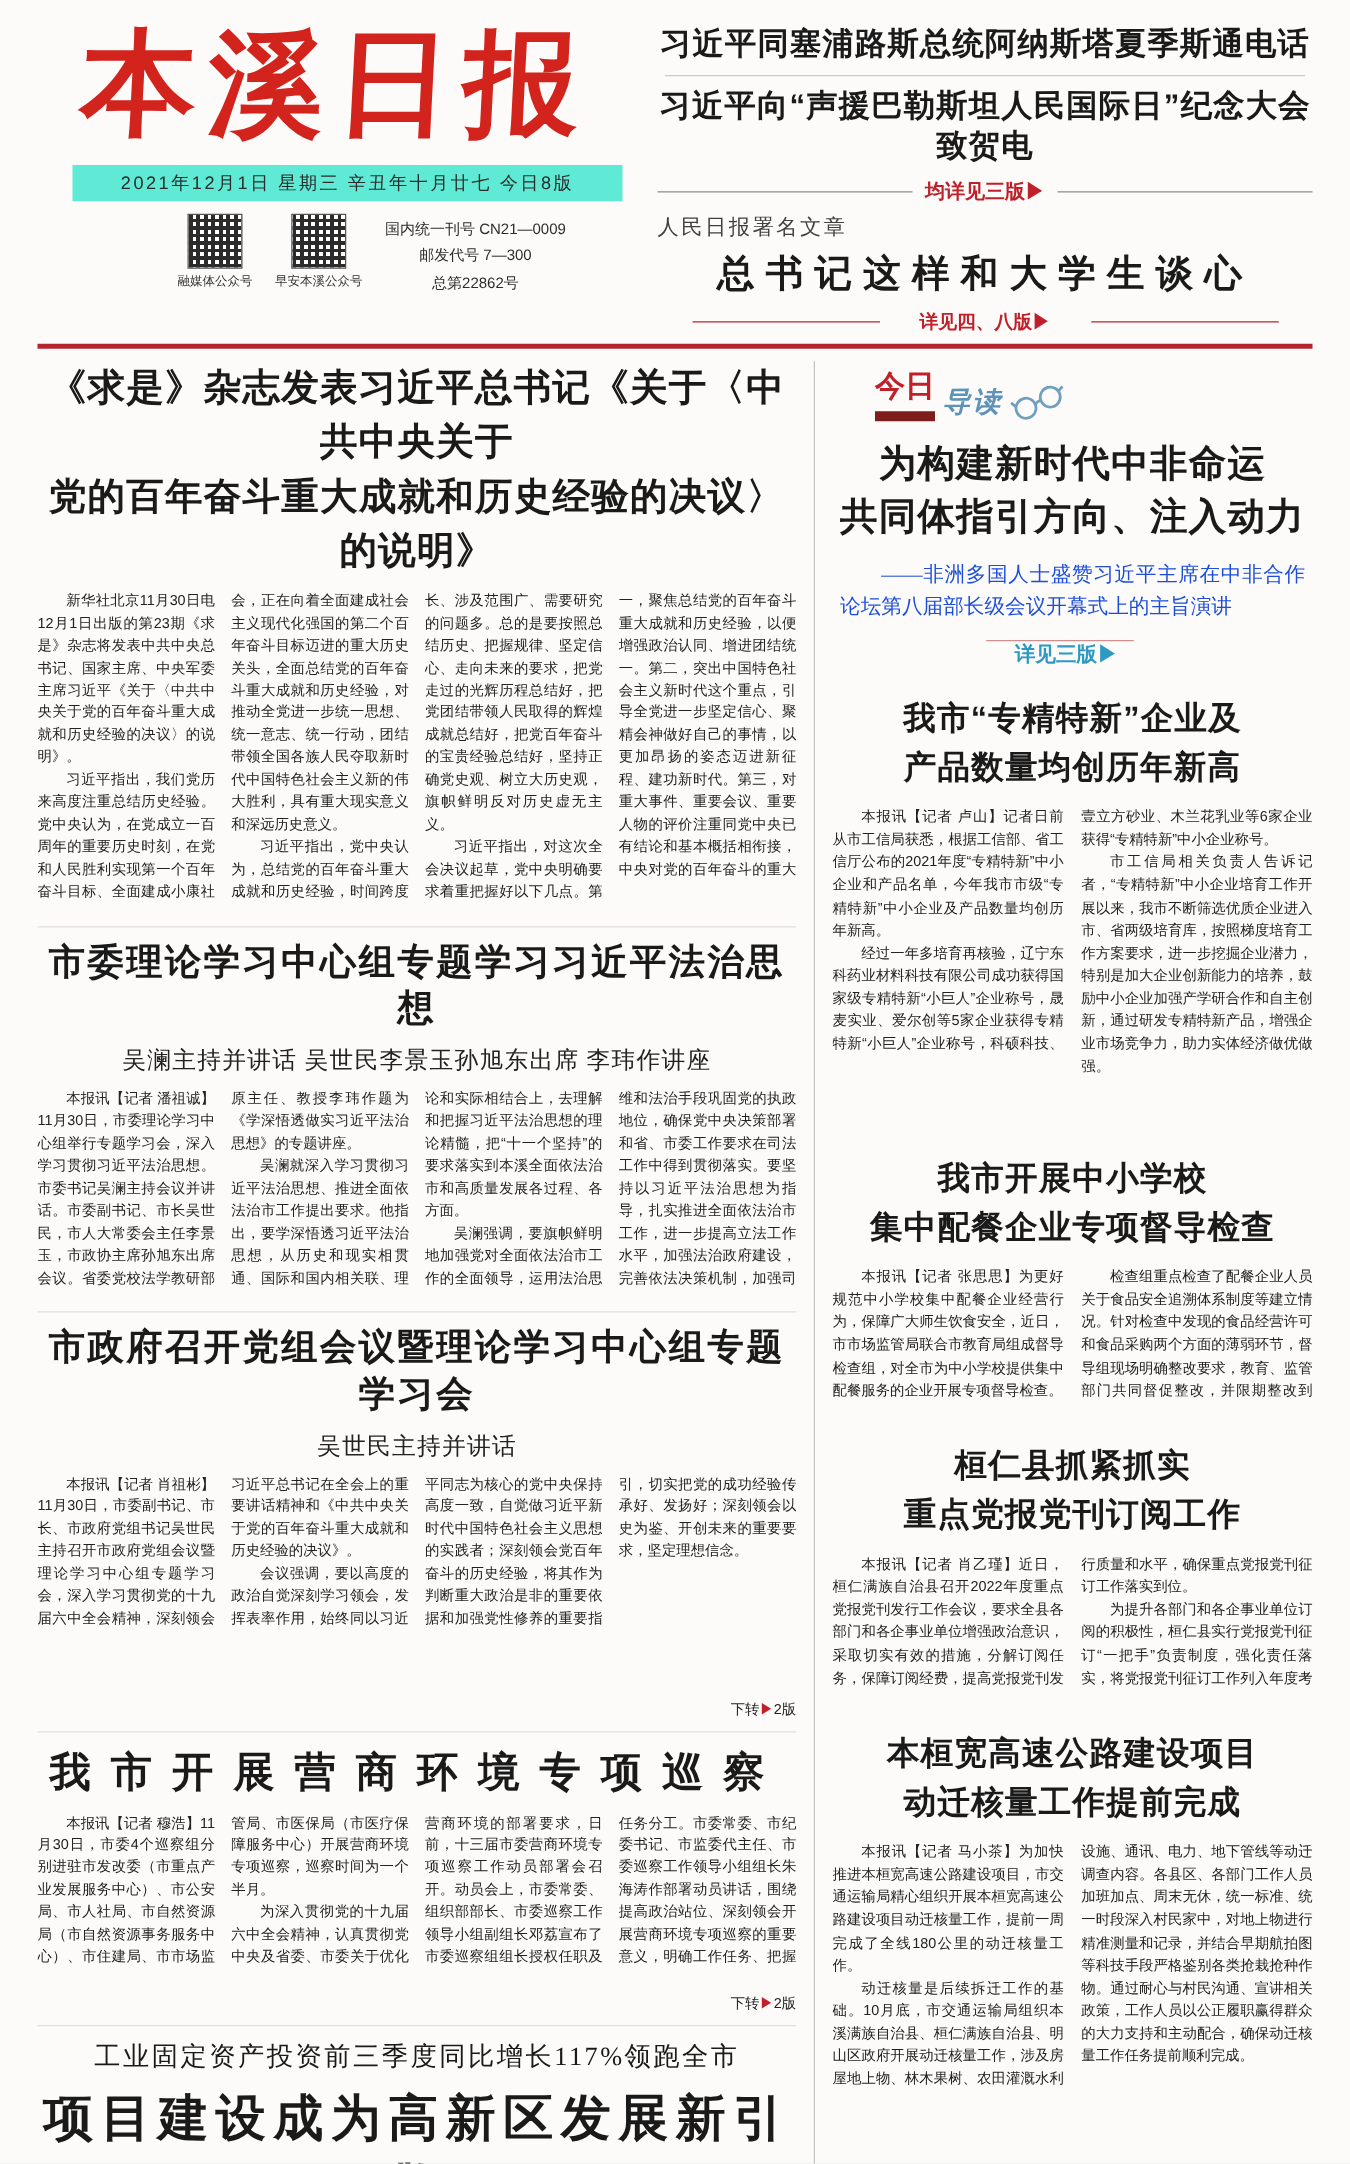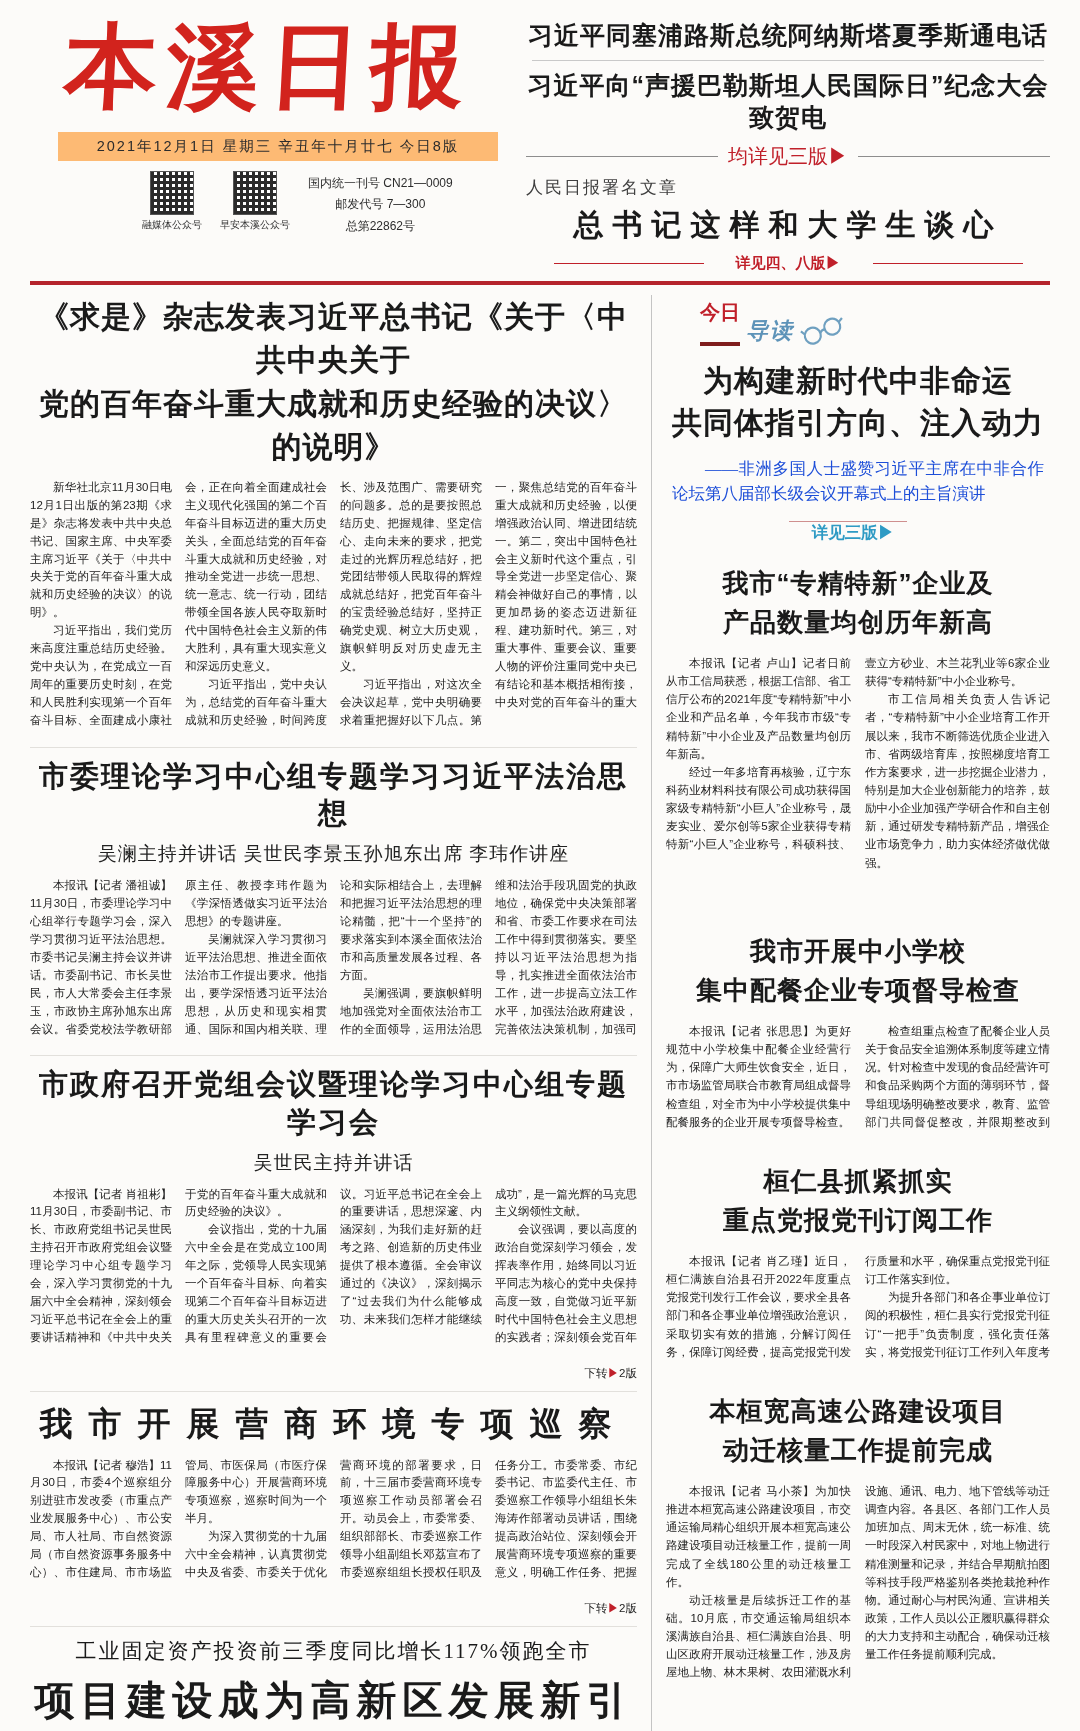--- a/index.html
+++ b/index.html
@@ -11,39 +11,39 @@
   }
   
   .header { display:flex; padding:14px 30px 0 30px; }
   .h-left { width:478px; flex:none; }
   .masthead-title {
     font-family:"DejaVu Serif", serif; font-weight:bold; color:#d2231d;
     font-size:92px; line-height:1.15; letter-spacing:10px; white-space:nowrap;
     transform:skewX(-3deg); text-align:center;
   }
   .date-bar {
-    background:#fdba74; color:#2c2c2c; font-size:14.5px; padding:5px 16px;
+    background:#5eead4; color:#2c2c2c; font-size:14.5px; padding:5px 16px;
     margin:12px 0 0 28px; letter-spacing:2px; width:440px; text-align:center;
   }
   .meta-row { display:flex; gap:18px; margin:10px 0 0 112px; align-items:flex-start; }
   .qr-box { text-align:center; }
   .qr {
     width:44px; height:44px; border:1px solid #555; margin:0 auto;
     background:
       repeating-linear-gradient(0deg,#2b2b2b 0 3px,rgba(255,255,255,0) 3px 6px),
       repeating-linear-gradient(90deg,#2b2b2b 0 3px,#ffffff 3px 6px);
   }
   .qr-caption { font-size:10px; color:#333; margin-top:3px; }
   .issue-info { font-size:12px; color:#2c2c2c; line-height:1.8; text-align:center; padding-top:2px; }
   .h-right { flex:1; padding:6px 0 0 18px; }
   .top-headline { font-weight:bold; font-size:25px; text-align:center; line-height:1.25; letter-spacing:1px; }
   .thin-rule { border-top:1px solid #c9c9c9; margin:9px 6px; }
   .see-all-row { display:flex; align-items:center; margin:10px 0 6px 0; }
   .see-all-row .line { flex:1; border-top:1px solid #8d8d8d; }
-  .see-all-text { color:#c0202a; font-weight:normal; font-size:20px; padding:0 10px; }
+  .see-all-text { color:#c0202a; font-weight:bold; font-size:16px; padding:0 10px; }
   .signed-label { text-align:left; font-size:17px; color:#404040; margin-top:6px; letter-spacing:2px; }
   .signed-title { text-align:center; font-size:30px; font-weight:bold; letter-spacing:9px; margin-top:6px; }
   .signed-see-row { display:flex; align-items:center; justify-content:center; margin-top:8px;gap:24px; }
   .signed-see-row .dash { width:150px; border-top:1px solid #c0202a; }
   .signed-see { color:#c0202a; font-weight:bold; font-size:15px; padding:0 8px; }
   .red-rule { height:4px; background:#b5242c; margin:8px 30px 0 30px; }
   
   .content { display:flex; padding:10px 30px 0 30px; }
   .col-left { width:622px; flex:none; padding-right:14px; border-right:1px solid #c4c4c4; }
   .col-right { flex:1; padding-left:14px; }
@@ -56,21 +56,21 @@
   .kicker { font-family:"Liberation Serif", serif; font-size:21px; text-align:center; letter-spacing:2px; margin-bottom:8px; }
   .a5-title { font-family:"Liberation Serif", serif; font-weight:bold; font-size:40px; text-align:center; letter-spacing:6px; }
   .body { margin-top:10px; overflow:hidden; text-align:justify; }
   .body p { font-size:11.5px; line-height:1.56; text-indent:2em; color:#222; }
   .cols4 { column-count:4; column-gap:13px; }
   .cols2 { column-count:2; column-gap:14px; }
   .jump { text-align:right; font-size:11.5px; color:#222; margin-top:2px; }
   .jump .arr { color:#c0202a; }
   
   .guide-logo-row { display:flex; align-items:flex-end; gap:6px; margin:4px 0 0 34px; }
-  .guide-red { color:#c0202a; font-weight:bold; font-size:20px; border-bottom:4px solid #7f1d1d; padding-bottom:16px; }
+  .guide-red { color:#c0202a; font-weight:bold; font-size:24px; border-bottom:8px solid #7f1d1d; padding-bottom:4px; }
   .guide-blue { color:#5d93b8; font-weight:bold; font-size:22px; font-style:italic; letter-spacing:2px; }
   .guide-glasses { width:46px; height:26px; transform:rotate(-14deg); margin-bottom:2px; }
   .guide-title { font-weight:bold; font-size:30px; line-height:1.4; text-align:center; margin-top:14px; letter-spacing:1px; }
   .guide-sub { font-family:"Liberation Serif", serif; font-size:16.5px; line-height:1.55; margin-top:12px; padding:0 6px; text-align:justify; text-indent:2em; color:#1d4ed8; }
   .guide-see-row { display:flex; align-items:center; justify-content:flex-end; margin:14px 10px 0 0;flex-direction:column; }
   .guide-see-row .line { width:118px; border-top:1px solid #cf8f8f; margin-right:10px; }
   .guide-see { color:#2e9ac4; font-weight:bold; font-size:16.5px; }
   .r-title { font-weight:bold; font-size:26px; line-height:1.5; text-align:center; letter-spacing:1px; margin-top:20px; }
   .r-body { margin-top:12px; overflow:hidden; text-align:justify; }
   .r-body p { font-size:11.5px; line-height:1.58; text-indent:2em; color:#222; }
@@ -145,21 +145,20 @@
             <p>吴澜强调，要旗帜鲜明地加强党对全面依法治市工作的全面领导，运用法治思维和法治手段巩固党的执政地位，确保党中央决策部署和省、市委工作要求在司法工作中得到贯彻落实。要坚持以习近平法治思想为指导，扎实推进全面依法治市工作，进一步提高立法工作水平，加强法治政府建设，完善依法决策机制，加强司法制约监督，全力提升领导干部法治素养，不断提高运用法治思维和法治方式开展工作的能力，加大督查考核力度，让尊法学法守法用法成为领导干部的自觉行为和必备素质。</p>
           </div>
       </div>
       <div class="art-divider"></div>
 
       <div>
         <div class="a-title-serif">市政府召开党组会议暨理论学习中心组专题学习会</div>
         <div class="a-sub">吴世民主持并讲话</div>
         <div class="body cols4" style="height:178px">
             <p>本报讯【记者 肖祖彬】11月30日，市委副书记、市长、市政府党组书记吴世民主持召开市政府党组会议暨理论学习中心组专题学习会，深入学习贯彻党的十九届六中全会精神，深刻领会习近平总书记在全会上的重要讲话精神和《中共中央关于党的百年奋斗重大成就和历史经验的决议》。</p>
-            <p>会议指出，党的十九届六中全会是在党成立100周年之际，党领导人民实现第一个百年奋斗目标、向着实现第二个百年奋斗目标迈进的重大历史关头召开的一次具有里程碑意义的重要会议。习近平总书记在全会上的重要讲话，思想深邃、内涵深刻，为我们走好新的赶考之路、创造新的历史伟业提供了根本遵循。全会审议通过的《决议》，深刻揭示了“过去我们为什么能够成功、未来我们怎样才能继续成功”，是一篇光辉的马克思主义纲领性文献。</p>
             <p>会议强调，要以高度的政治自觉深刻学习领会，发挥表率作用，始终同以习近平同志为核心的党中央保持高度一致，自觉做习近平新时代中国特色社会主义思想的实践者；深刻领会党百年奋斗的历史经验，将其作为判断重大政治是非的重要依据和加强党性修养的重要指引，切实把党的成功经验传承好、发扬好；深刻领会以史为鉴、开创未来的重要要求，坚定理想信念。</p>
           </div>
         <div class="jump"><span>下转</span><span class="arr">▶</span><span>2版</span></div>
       </div>
       <div class="art-divider"></div>
 
       <div>
         <div class="a-title-spaced">我市开展营商环境专项巡察</div>
         <div class="body cols4" style="height:142px">
             <p>本报讯【记者 穆浩】11月30日，市委4个巡察组分别进驻市发改委（市重点产业发展服务中心）、市公安局、市人社局、市自然资源局（市自然资源事务服务中心）、市住建局、市市场监管局、市医保局（市医疗保障服务中心）开展营商环境专项巡察，巡察时间为一个半月。</p>

